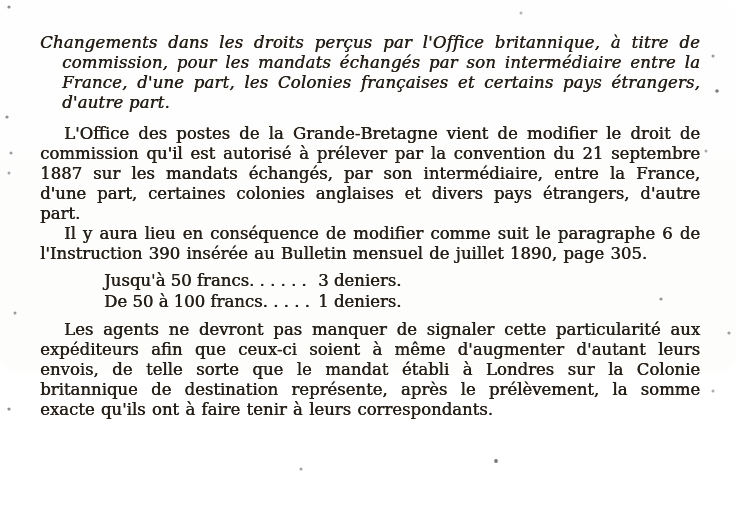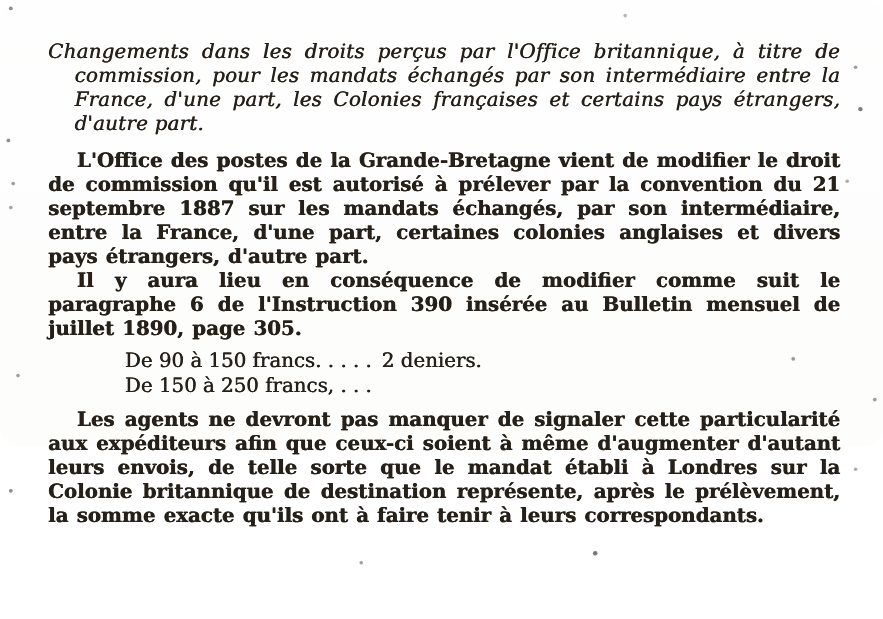--- a/index.html
+++ b/index.html
@@ -32,21 +32,20 @@
     padding-left: 22px;
     text-indent: -22px;
     text-align: justify;
     letter-spacing: 0.2px;
   }
   .para {
     margin: 0;
     text-indent: 24px;
     text-align: justify;
     word-spacing: 1px;
-    font-weight: bold;
   }
   .tariff {
     margin: 6px 0 8px 64px;
     line-height: 21px;
   }
   .trow {
     display: flex;
     align-items: baseline;
   }
   .trange {
@@ -97,25 +96,26 @@
   <p class="doc-title">Changements dans les droits perçus par l'Office britannique, à titre de commission, pour les mandats échangés par son intermédiaire entre la France, d'une part, les Colonies françaises et certains pays étrangers, d'autre part.</p>
 
   <p class="para">L'Office des postes de la Grande-Bretagne vient de modifier le droit de commission qu'il est autorisé à prélever par la convention du 21 septembre 1887 sur les mandats échangés, par son intermédiaire, entre la France, d'une part, certaines colonies anglaises et divers pays étrangers, d'autre part.</p>
 
   <p class="para">Il y aura lieu en conséquence de modifier comme suit le paragraphe 6 de l'Instruction 390 insérée au Bulletin mensuel de juillet 1890, page 305.</p>
 
 
 
   <div class="tariff">
     <div class="trow">
+      <span class="trange">Jusqu'à 50 francs. . . . . .</span>
+      <span class="tfee">3 deniers.</span>
     </div>
     <div class="trow">
-      <span class="trange">De 90 à 150 francs. . . . .</span>
-      <span class="tfee">2 deniers.</span>
+      <span class="trange">De 50 à 100 francs. . . . .</span>
+      <span class="tfee">1 deniers.</span>
     </div>
     <div class="trow">
-      <span class="trange">De 150 à 250 francs, . . .</span>
     </div>
   </div>
 
   <p class="para closing">Les agents ne devront pas manquer de signaler cette particularité aux expéditeurs afin que ceux-ci soient à même d'augmenter d'autant leurs envois, de telle sorte que le mandat établi à Londres sur la Colonie britannique de destination représente, après le prélèvement, la somme exacte qu'ils ont à faire tenir à leurs correspondants.</p>
 
 </div>
 
 </body></html>

